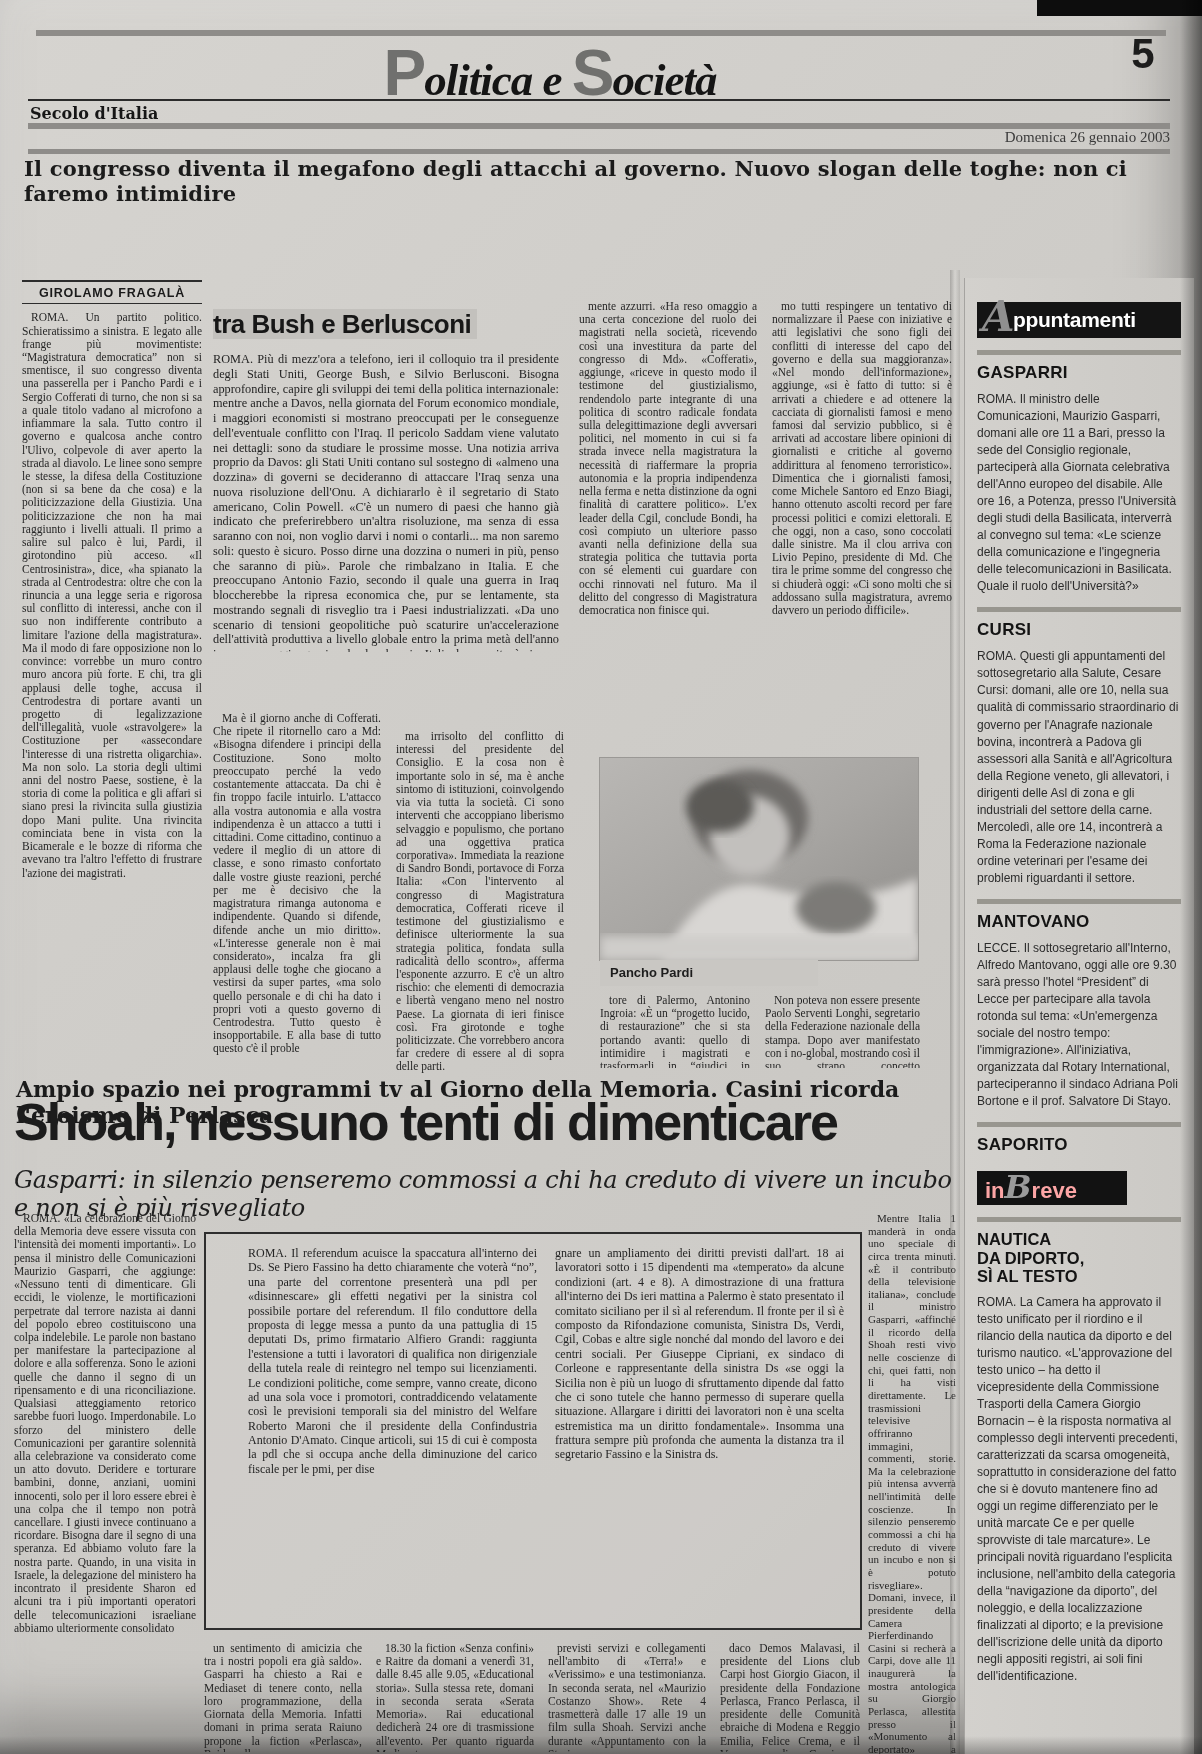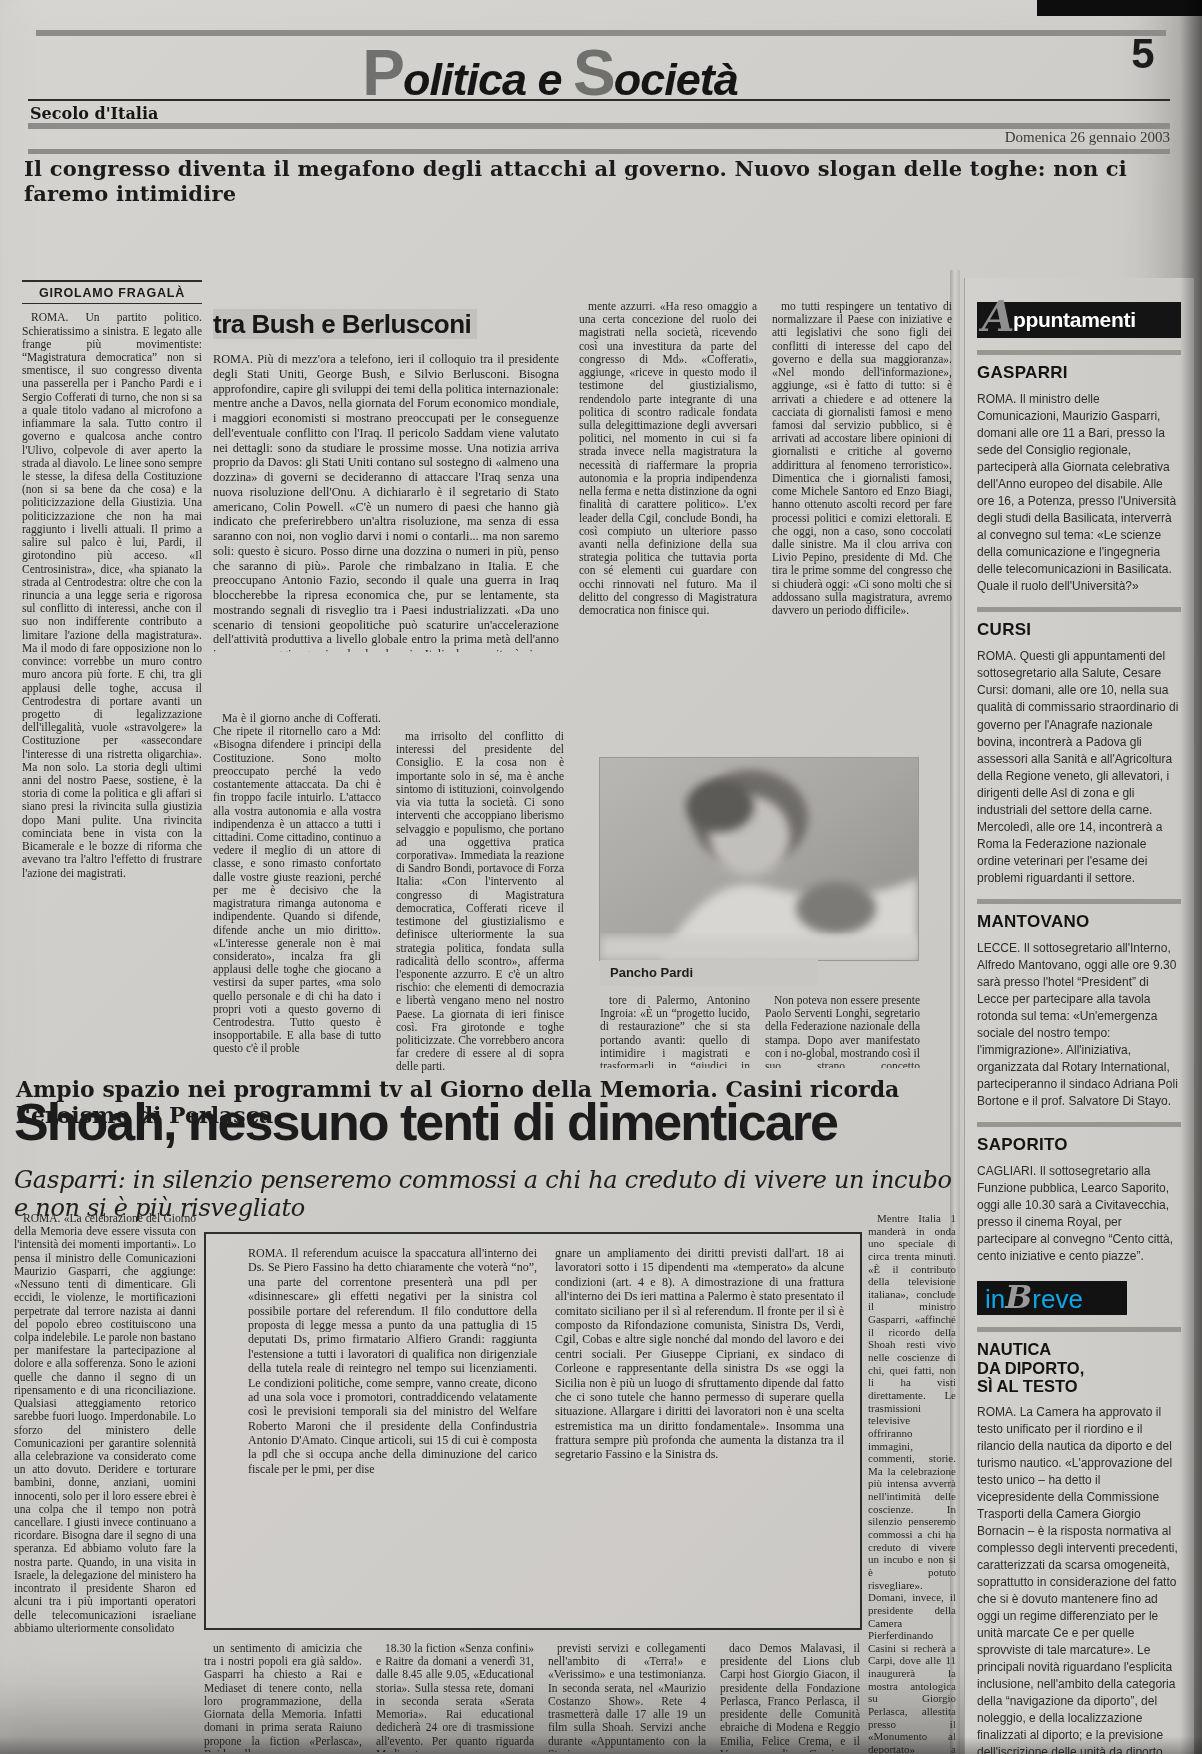--- a/index.html
+++ b/index.html
@@ -13,21 +13,21 @@
     background:linear-gradient(to bottom,rgba(0,0,0,0),rgba(0,0,0,.30));}
   .fold{position:absolute;top:270px;height:1484px;width:10px;
     background:linear-gradient(to right,rgba(0,0,0,.18),rgba(255,255,255,.12),rgba(0,0,0,.10));}
   .corner-black{position:absolute;left:1037px;top:0;width:165px;height:16px;background:#0d0d0d;}
 
   
   .rule-gray{position:absolute;background:#8e8c89;}
   .rule-dark{position:absolute;background:#2b2b2b;}
   .page-title{position:absolute;left:0;top:36px;width:1100px;text-align:center;white-space:nowrap;}
   .cap{font-family:"Liberation Sans",sans-serif;font-weight:bold;font-size:64px;color:#70706e;letter-spacing:-2px;}
-  .tit{font-family:Liberation Sans, sans-serif;font-style:italic;font-weight:bold;font-size:45px;color:#151515;letter-spacing:-1px;}
+  .tit{font-family:Liberation Serif, serif;font-style:italic;font-weight:bold;font-size:45px;color:#151515;letter-spacing:-1px;}
   .page-num{position:absolute;left:1108px;top:30px;width:70px;text-align:center;
     font-family:"Liberation Sans",sans-serif;font-weight:bold;font-size:42px;color:#1d1d1d;}
   .masthead-name{position:absolute;left:30px;top:104px;font-family:"DejaVu Serif",serif;
     font-weight:bold;font-size:16px;color:#161616;}
   .issue-date{position:absolute;left:960px;top:129px;width:210px;text-align:right;
     font-size:15px;color:#3a3a3a;}
 
   
   .kicker{position:absolute;font-family:"DejaVu Serif",serif;color:#1b1b1b;}
   .kicker.main-k{left:24px;top:156px;width:1160px;font-size:21px;font-weight:600;letter-spacing:.2px;}
@@ -78,21 +78,21 @@
   .app-box .bigA{position:absolute;left:5px;top:-10px;font-family:"DejaVu Serif",serif;
     font-weight:bold;font-style:italic;font-size:42px;color:#8f8f8f;}
   .app-box .rest{position:absolute;left:36px;top:0;line-height:36px;color:#fff;
     font-family:"Liberation Sans",sans-serif;font-weight:bold;font-size:21px;letter-spacing:-.3px;}
   .side-rule{height:5px;background:#98968f;margin:12px 0 8px;}
   .side-head{font-family:"Liberation Sans",sans-serif;font-weight:bold;font-size:17px;
     letter-spacing:.3px;color:#141414;margin:2px 0 8px;}
   .side-body{font-family:"Liberation Sans",sans-serif;font-size:12px;line-height:1.42;
     color:#2c2c2c;text-align:left;}
   .breve-box{position:relative;margin:16px 0 0;width:150px;height:34px;background:#121212;}
-  .breve-box .w{color:#0ea5e9;font-family:"Liberation Sans",sans-serif;font-weight:normal;font-size:26px;}
+  .breve-box .w{color:#fca5a5;font-family:"Liberation Sans",sans-serif;font-weight:bold;font-size:22px;}
   .breve-box .bigB{font-family:"DejaVu Serif",serif;font-style:italic;font-weight:bold;
     font-size:32px;color:#9a9a9a;}
   .breve-box .line{position:absolute;left:8px;top:-3px;}
   .brief-head{font-family:"Liberation Sans",sans-serif;font-weight:bold;font-size:16.5px;
     line-height:1.12;color:#131313;margin:4px 0 8px;}
 </style>
 </head>
 <body>
 
 <div class="page">
@@ -215,21 +215,20 @@
       <div class="side-rule"></div>
       <div class="side-head">CURSI</div>
       <div class="side-body">ROMA. Questi gli appuntamenti del sottosegretario alla Salute, Cesare Cursi: domani, alle ore 10, nella sua qualità di commissario straordinario di governo per l'Anagrafe nazionale bovina, incontrerà a Padova gli assessori alla Sanità e all'Agricoltura della Regione veneto, gli allevatori, i dirigenti delle Asl di zona e gli industriali del settore della carne. Mercoledì, alle ore 14, incontrerà a Roma la Federazione nazionale ordine veterinari per l'esame dei problemi riguardanti il settore.</div>
 
       <div class="side-rule"></div>
       <div class="side-head">MANTOVANO</div>
       <div class="side-body">LECCE. Il sottosegretario all'Interno, Alfredo Mantovano, oggi alle ore 9.30 sarà presso l'hotel “President” di Lecce per partecipare alla tavola rotonda sul tema: «Un'emergenza sociale del nostro tempo: l'immigrazione». All'iniziativa, organizzata dal Rotary International, parteciperanno il sindaco Adriana Poli Bortone e il prof. Salvatore Di Stayo.</div>
 
       <div class="side-rule"></div>
       <div class="side-head">SAPORITO</div>
-      <div class="side-body">CAGLIARI. Il sottosegretario alla Funzione pubblica, Learco Saporito, oggi alle 10.30 sarà a Civitavecchia, presso il cinema Royal, per partecipare al convegno “Cento città, cento iniziative e cento piazze”.</div>
 
       <div class="breve-box">
         <span class="line">
           <span class="w">in</span><span class="bigB">B</span><span class="w">reve</span>
         </span>
       </div>
 
       <div class="side-rule"></div>
       <div class="brief-head">
         <div>NAUTICA</div>

